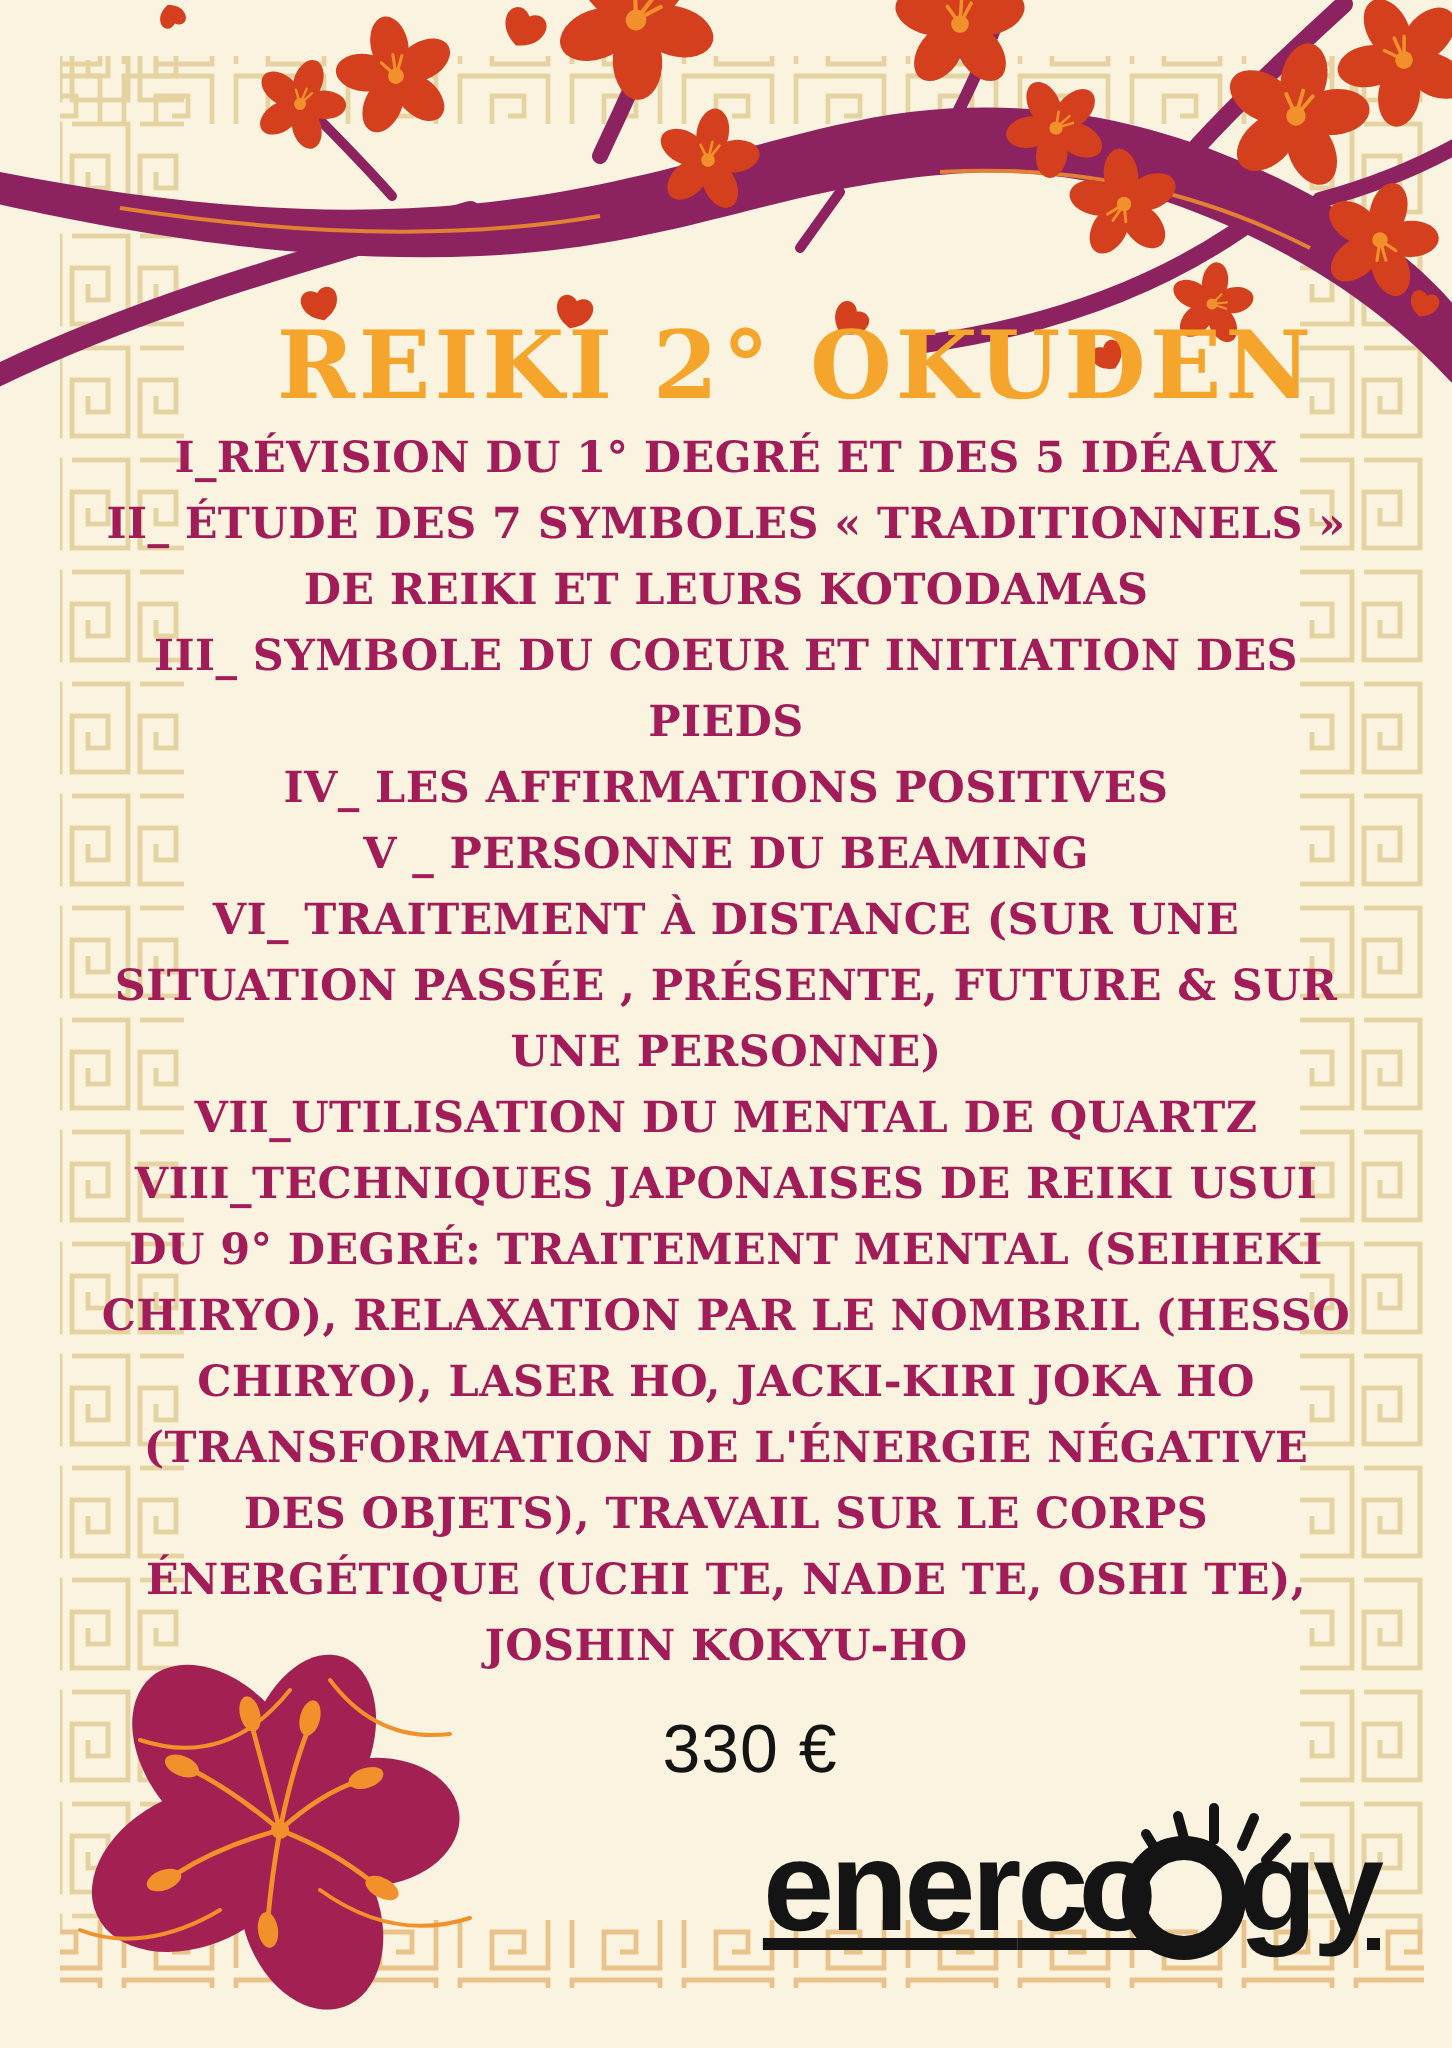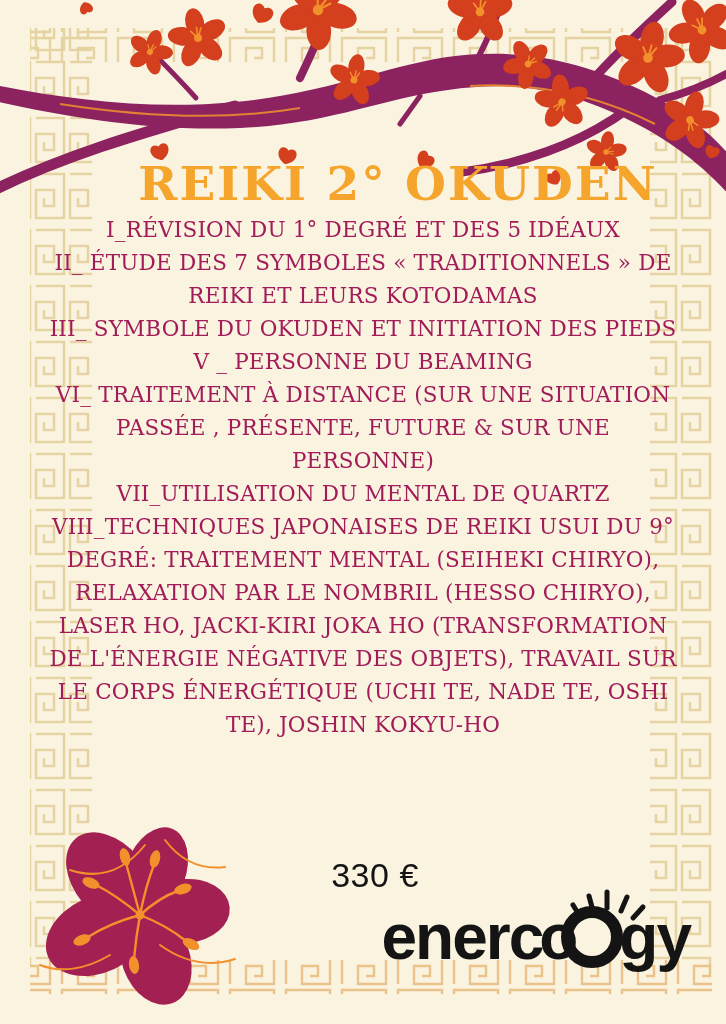--- a/index.html
+++ b/index.html
@@ -19,36 +19,37 @@
     margin:0;text-align:center;
     font-size:47px;font-weight:bold;letter-spacing:2px;
     color:var(--title,#f6a52c);
     z-index:5;
     padding-left:35px;
   }
   .program{
     position:absolute;left:48px;top:213px;width:630px;
     text-align:center;z-index:5;
     color:var(--body-text,#a11c58);
-    font-size:21.5px;font-weight:normal;line-height:33px;
+    font-size:21.5px;font-weight:bold;line-height:33px;
     letter-spacing:.2px;
   }
   .price{
     position:absolute;left:0;top:856px;width:750px;
     text-align:center;z-index:6;
     font-family:"Liberation Sans", sans-serif;
     font-size:34px;font-weight:500;letter-spacing:.5px;
     color:var(--logo-ink,#141414);
   }
   .logo{
     position:absolute;right:36px;top:894px;height:86px;
-    display:flex;align-items:center;z-index:6;
+    display:flex;align-items:flex-end;z-index:6;
     font-family:"Liberation Sans", sans-serif;
     font-size:64px;font-weight:600;letter-spacing:-2px;
     color:var(--logo-ink,#141414);
+    text-decoration:underline;
   }
   .logo .lc{margin-right:-3px;}
   .logo .lo{margin-right:-15px;}
   .logo .gy{margin-left:-4px;}
   .sun-o{
     position:relative;display:inline-block;
     width:38px;height:38px;
     border:12px solid var(--logo-ink,#141414);
     border-radius:50%;
     vertical-align:-10px;
@@ -173,21 +174,22 @@
         <circle r="4.5" style="fill:var(--flower-accent,#f2912c)"></circle>
       </g>
     </g>
   </svg>
 
   <h1 class="title">REIKI 2° OKUDEN</h1>
 
   <div class="program">
     <div>I_RÉVISION DU 1° DEGRÉ ET DES 5 IDÉAUX</div>
     <div>II_ ÉTUDE DES 7 SYMBOLES « TRADITIONNELS » DE REIKI ET LEURS KOTODAMAS</div>
-    <div>III_ SYMBOLE DU OKUDEN ET INITIATION DES PIEDS</div>
+    <div>III_ SYMBOLE DU COEUR ET INITIATION DES PIEDS</div>
+    <div>IV_ LES AFFIRMATIONS POSITIVES</div>
     <div>V _ PERSONNE DU BEAMING</div>
     <div>VI_ TRAITEMENT À DISTANCE (SUR UNE SITUATION PASSÉE , PRÉSENTE, FUTURE &amp; SUR UNE PERSONNE)</div>
     <div>VII_UTILISATION DU MENTAL DE QUARTZ</div>
     <div>VIII_TECHNIQUES JAPONAISES DE REIKI USUI DU 9° DEGRÉ: TRAITEMENT MENTAL (SEIHEKI CHIRYO), RELAXATION PAR LE NOMBRIL (HESSO CHIRYO), LASER HO, JACKI-KIRI JOKA HO (TRANSFORMATION DE L'ÉNERGIE NÉGATIVE DES OBJETS), TRAVAIL SUR LE CORPS ÉNERGÉTIQUE (UCHI TE, NADE TE, OSHI TE), JOSHIN KOKYU-HO</div>
   </div>
 
   <div class="price">330 €</div>
 
   <div class="logo">
     <span>ener</span>

